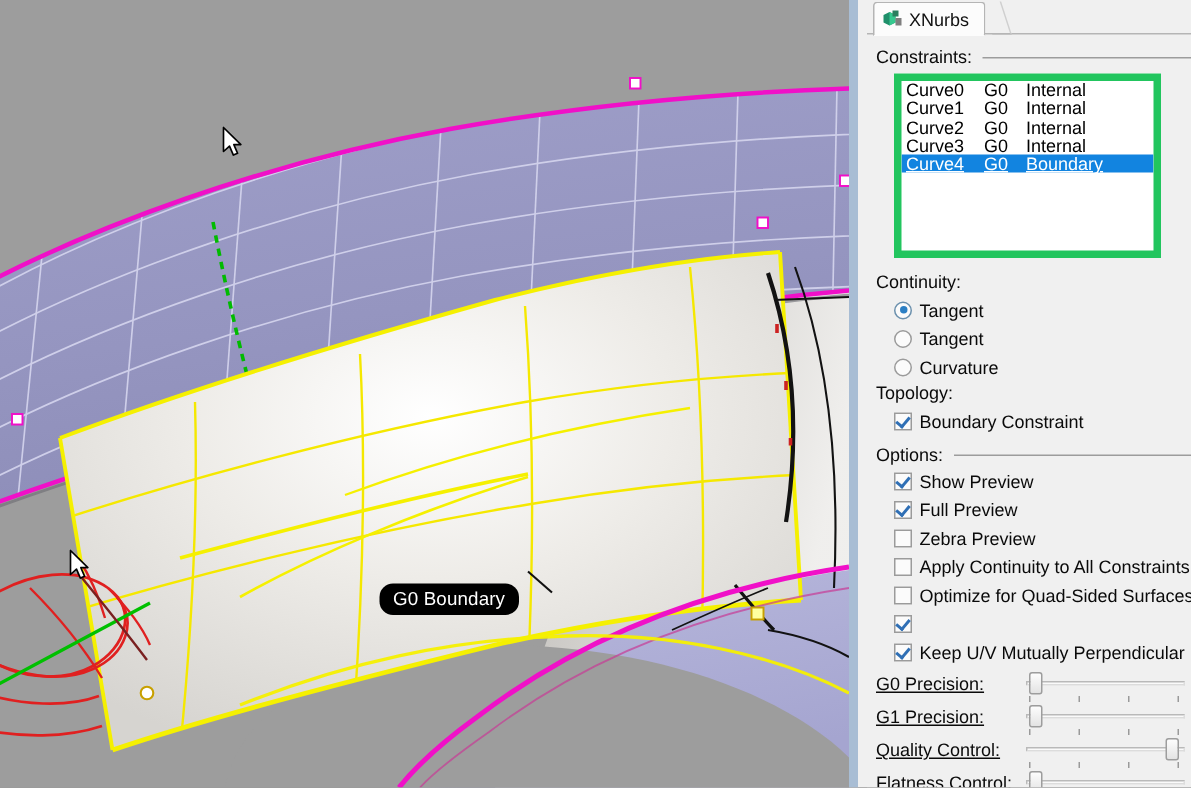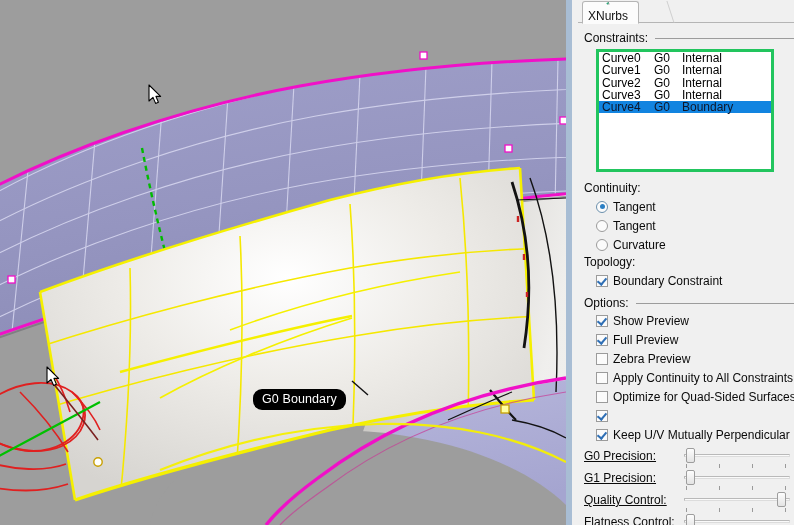--- a/index.html
+++ b/index.html
@@ -51,21 +51,21 @@
     border-bottom:1px solid #b5b5b5;
   }
   .tab{
     position:absolute;left:4px;top:1px;height:21px;
     display:flex;align-items:center;gap:4px;
     padding:0 10px 0 5px;
     background:#fcfcfc;
     border:1px solid #b5b5b5;
     border-bottom:1px solid #fcfcfc;
     border-radius:3px 3px 0 0;
-    font-size:12px;color:#111;flex-direction:column;
+    font-size:12px;color:#111;
   }
   .tab-icon{width:14px;height:13px;display:block;}
   .tab-slant{
     position:absolute;top:1px;height:21px;width:12px;
     border-bottom:1px solid #b5b5b5;
   }
 
   .panel-body{position:relative;padding:0 0 0 0;}
 
   
@@ -78,34 +78,34 @@
   .grouplabel .rule{
     flex:1;height:0;border-top:1px solid #9c9c9c;
     margin-right:2px;position:relative;top:1px;
   }
 
   
   .listbox{
     margin:3px 0 0 18px;
     width:178px;height:123px;
     background:#fff;
-    border:3px solid #22c55e;
+    border:5px solid #22c55e;
     box-sizing:border-box;
     overflow:hidden;
     font-size:12px;
   }
   .lrow{
     display:flex;height:12.3px;line-height:12.3px;
     padding:0 0 0 3px;color:#000;
     white-space:nowrap;
   }
   .lrow .c0{width:52px;}
   .lrow .c1{width:28px;}
   .lrow .c2{flex:1;}
-  .lrow.sel{background:#1284e0;color:#0f172a;}
+  .lrow.sel{background:#1284e0;color:#ffffff;text-decoration:underline;}
 
   
   .sublabel{font-size:12px;color:#0a0a0a;margin-left:6px;height:17px;line-height:17px;}
 
   .ctrlrow{
     display:flex;align-items:center;gap:5px;
     height:19px;margin-left:18px;
     font-size:12px;color:#0a0a0a;
     white-space:nowrap;
   }

